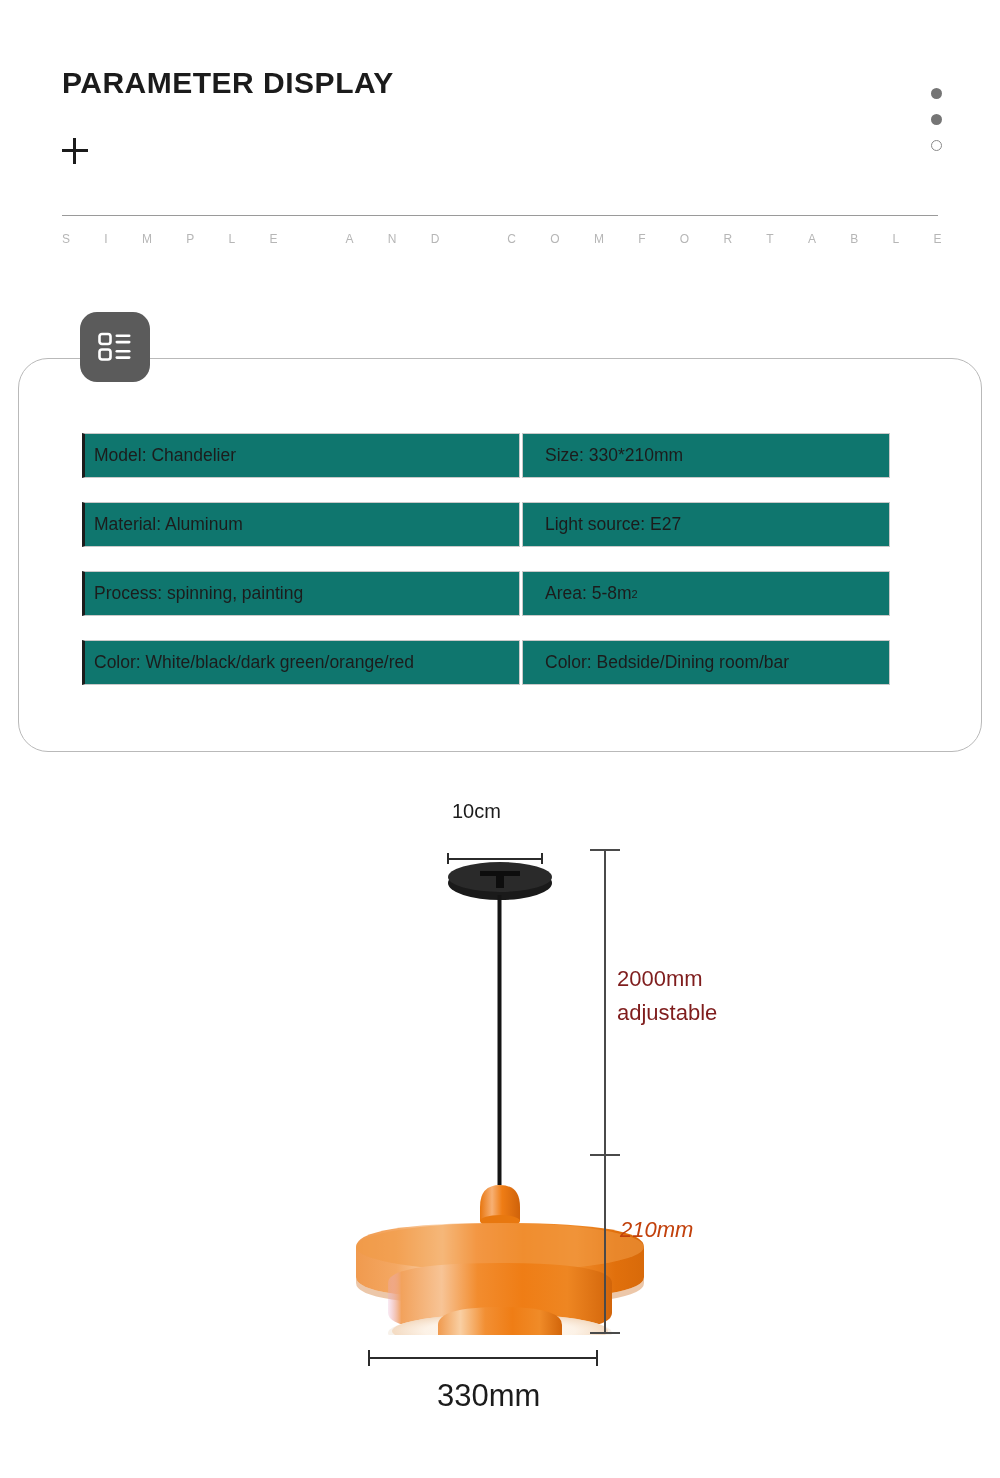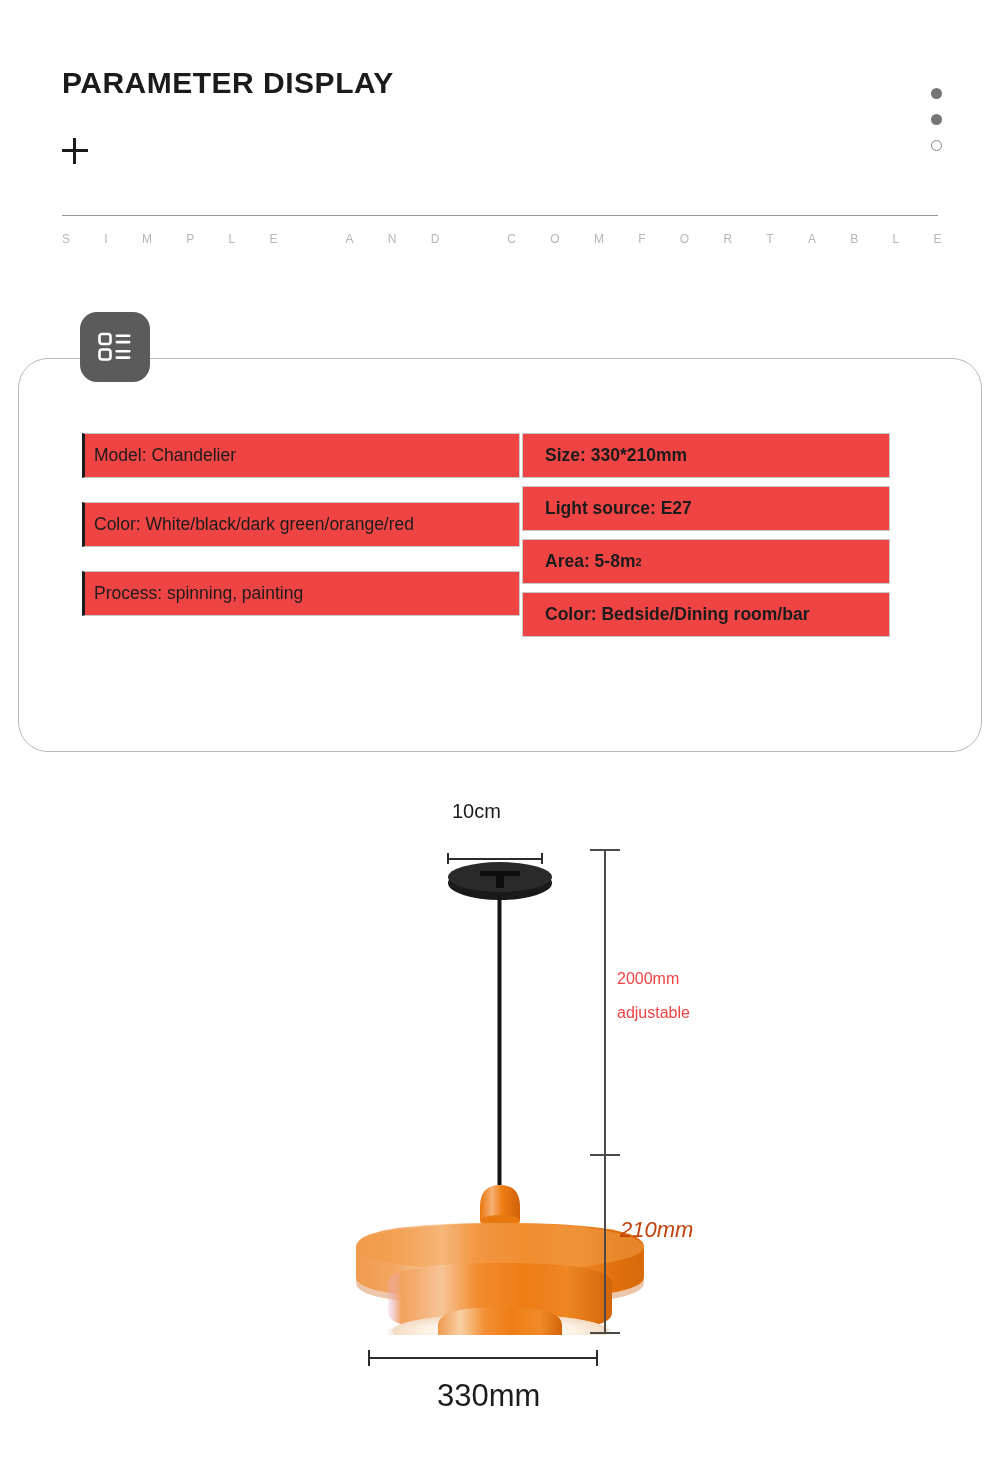--- a/index.html
+++ b/index.html
@@ -136,28 +136,28 @@
     left: 82px;
     top: 433px;
     width: 840px;
     display: grid;
     grid-template-columns: 440px 400px;
     column-gap: 0px;
     row-gap: 24px;
   }
 
   .spec-col-left  { display: flex; flex-direction: column; gap: 24px; }
-  .spec-col-right { display: flex; flex-direction: column; gap: 8px; font-weight: bold; }
+  .spec-col-right { display: flex; flex-direction: column; gap: 24px; }
 
   .spec-box {
     height: 45px;
     display: flex;
     align-items: center;
     border: 1px solid #c9c9c9;
-    background: #ef4444;
+    background: #0f766e;
     font-size: 17.5px;
     color: #1c1c1c;
     white-space: nowrap;
   }
 
   .spec-col-left .spec-box {
     width: 438px;
     border-left: 3.5px solid #1c1c1c;
     padding-left: 9px;
   }
@@ -218,23 +218,23 @@
     background: #4a4a4a;
   }
   .cap-top    { top: 849px; }
   .cap-mid    { top: 1154px; }
   .cap-bottom { top: 1332px; }
 
   .dim-2000 {
     position: absolute;
     left: 617px;
     top: 962px;
-    font-size: 16px;
+    font-size: 22px;
     line-height: 34px;
-    color: #ef4444;
+    color: #7f1d1d;
   }
   .dim-210 {
     position: absolute;
     left: 620px;
     top: 1217px;
     font-size: 22px;
     color: #c2410c;
     font-style: italic;
   }
 
@@ -337,24 +337,27 @@
     </svg>
   </div>
 
   <div class="spec-grid">
 
     <div class="spec-col-left">
       <div class="spec-box">
         <span>Model: Chandelier</span>
       </div>
       <div class="spec-box">
+        <span>Material: Aluminum</span>
+      </div>
+      <div class="spec-box">
+        <span>Process: spinning, painting</span>
+      </div>
+      <div class="spec-box">
         <span>Color: White/black/dark green/orange/red</span>
-      </div>
-      <div class="spec-box">
-        <span>Process: spinning, painting</span>
       </div>
     </div>
 
     <div class="spec-col-right">
       <div class="spec-box">
         <span>Size: 330*210mm</span>
       </div>
       <div class="spec-box">
         <span>Light source: E27</span>
       </div>

